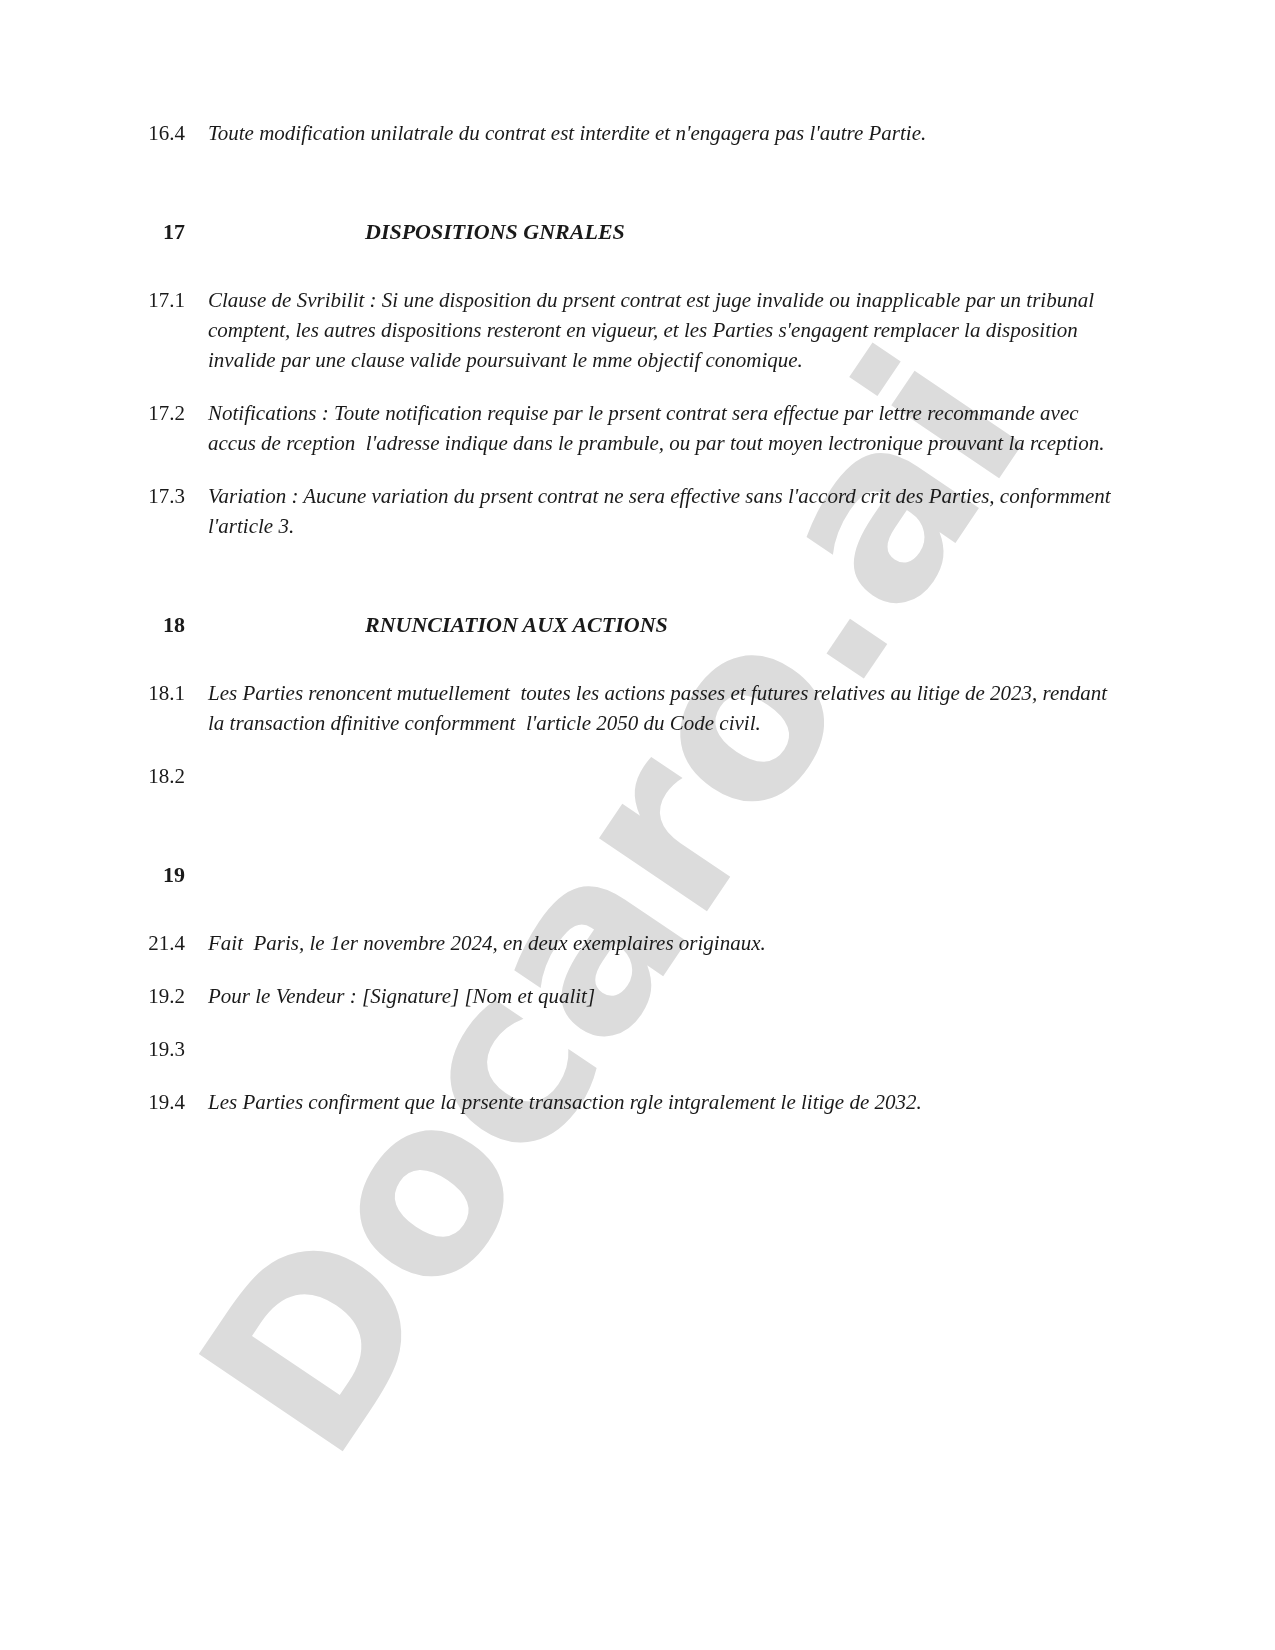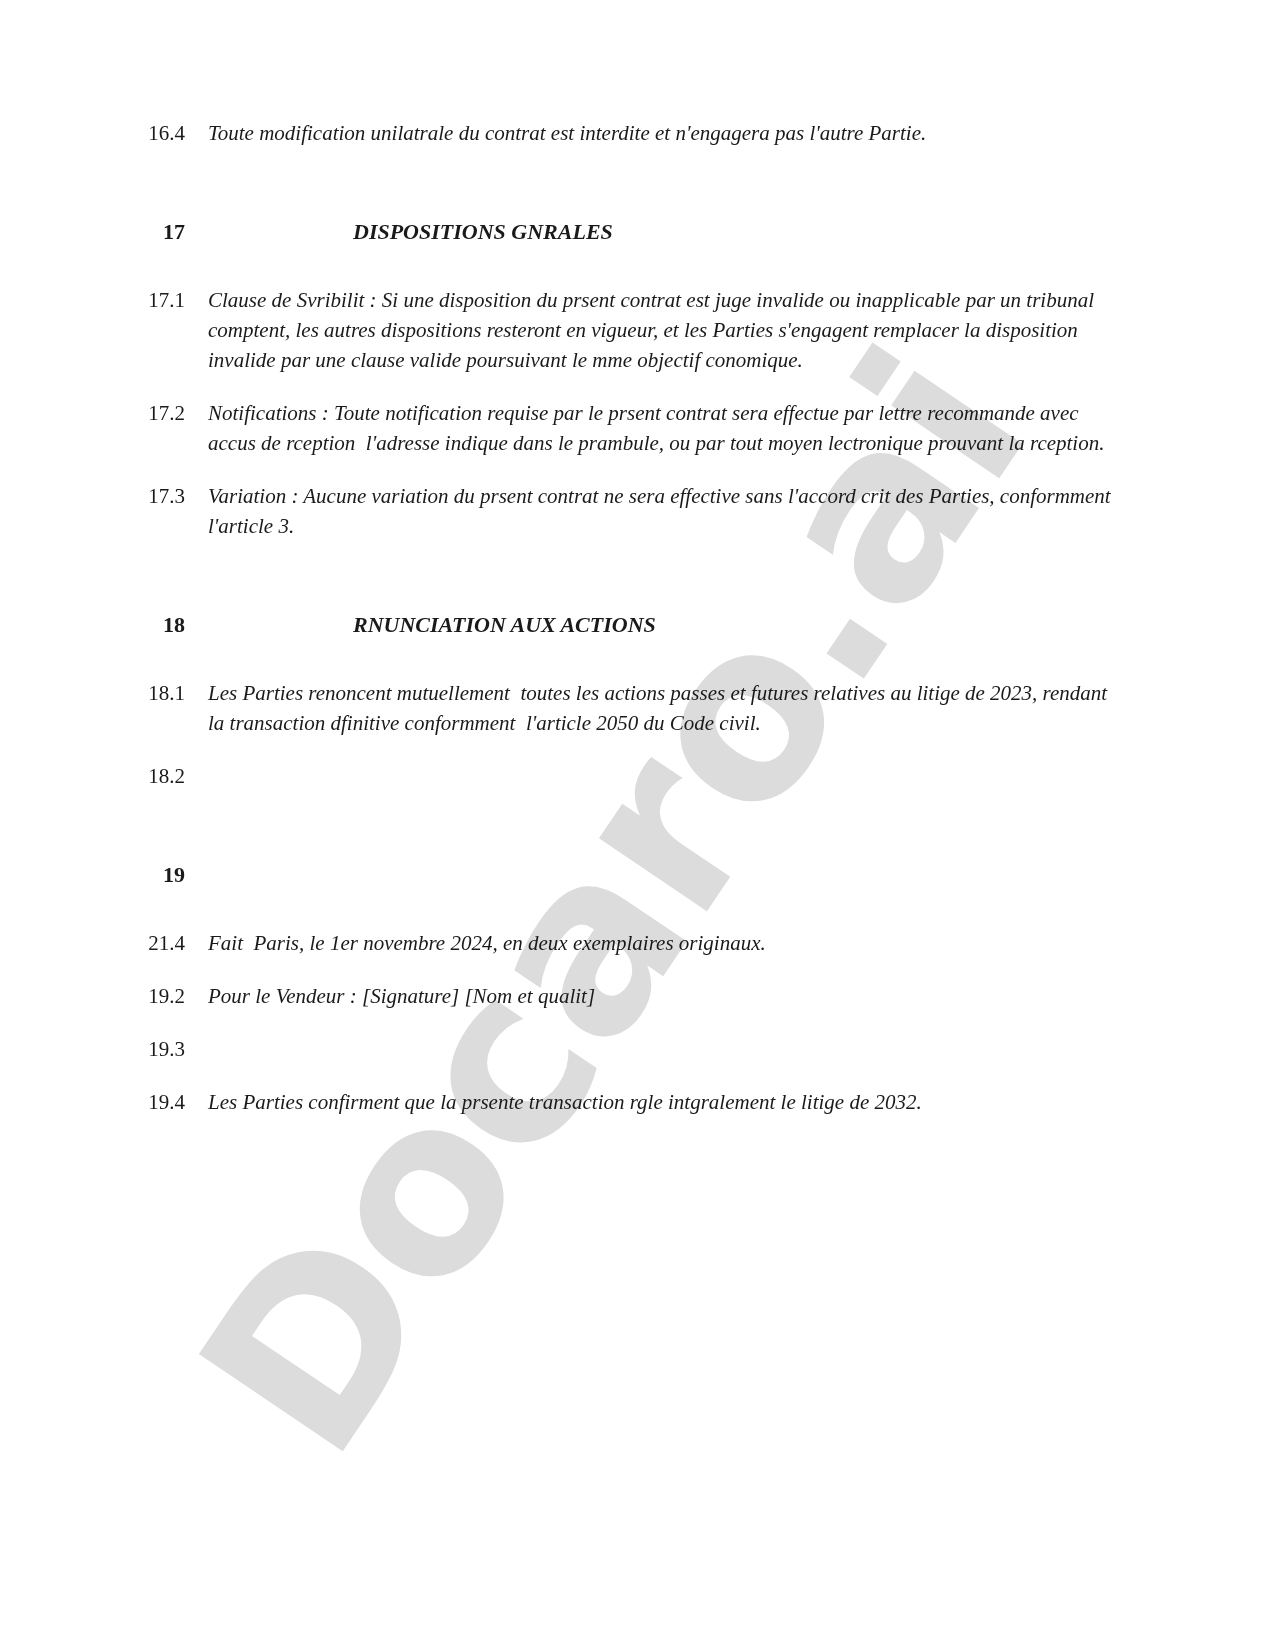--- a/index.html
+++ b/index.html
@@ -28,21 +28,21 @@
     letter-spacing: -0.01em;
     white-space: nowrap;
     z-index: 0;
     user-select: none;
     pointer-events: none;
   }
   .content {
     position: absolute;
     top: 118px;
     left: 129px;
-    right: 12px;
+    right: 0;
     z-index: 1;
   }
   .block {
     display: flex;
     align-items: baseline;
   }
   .clause {
     margin: 0 0 23px 0;
     font-size: 21px;
     line-height: 30px;

